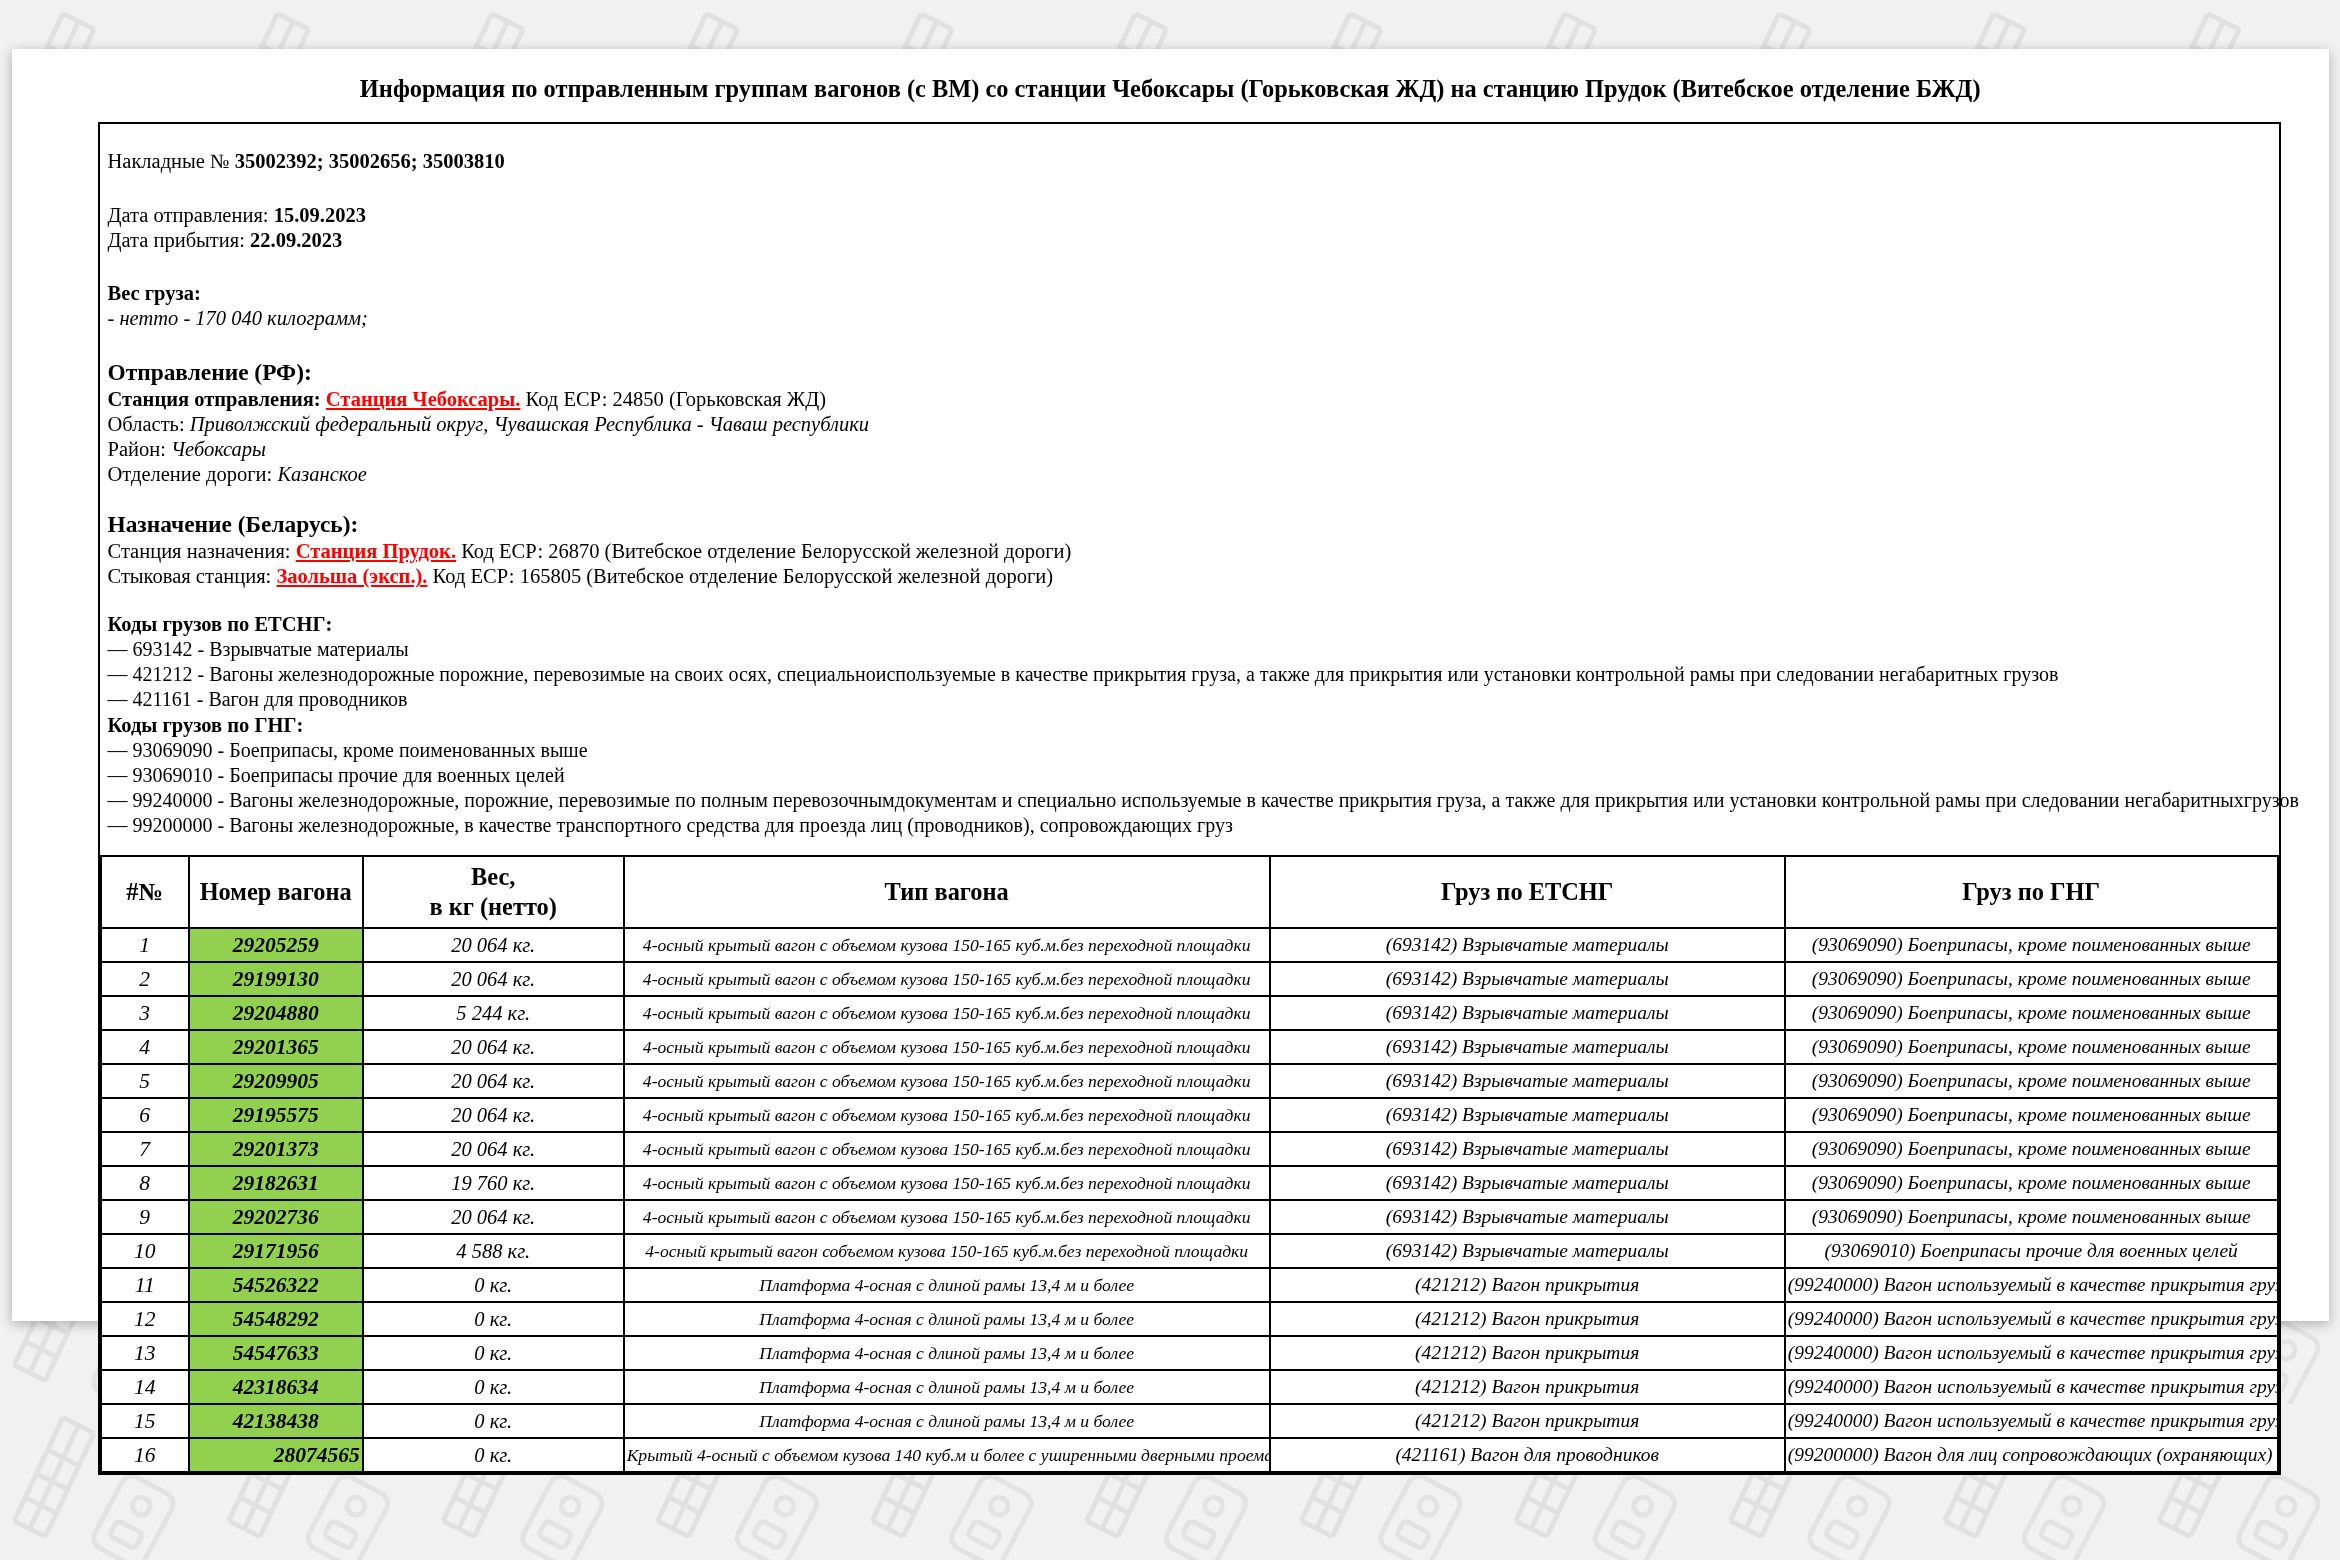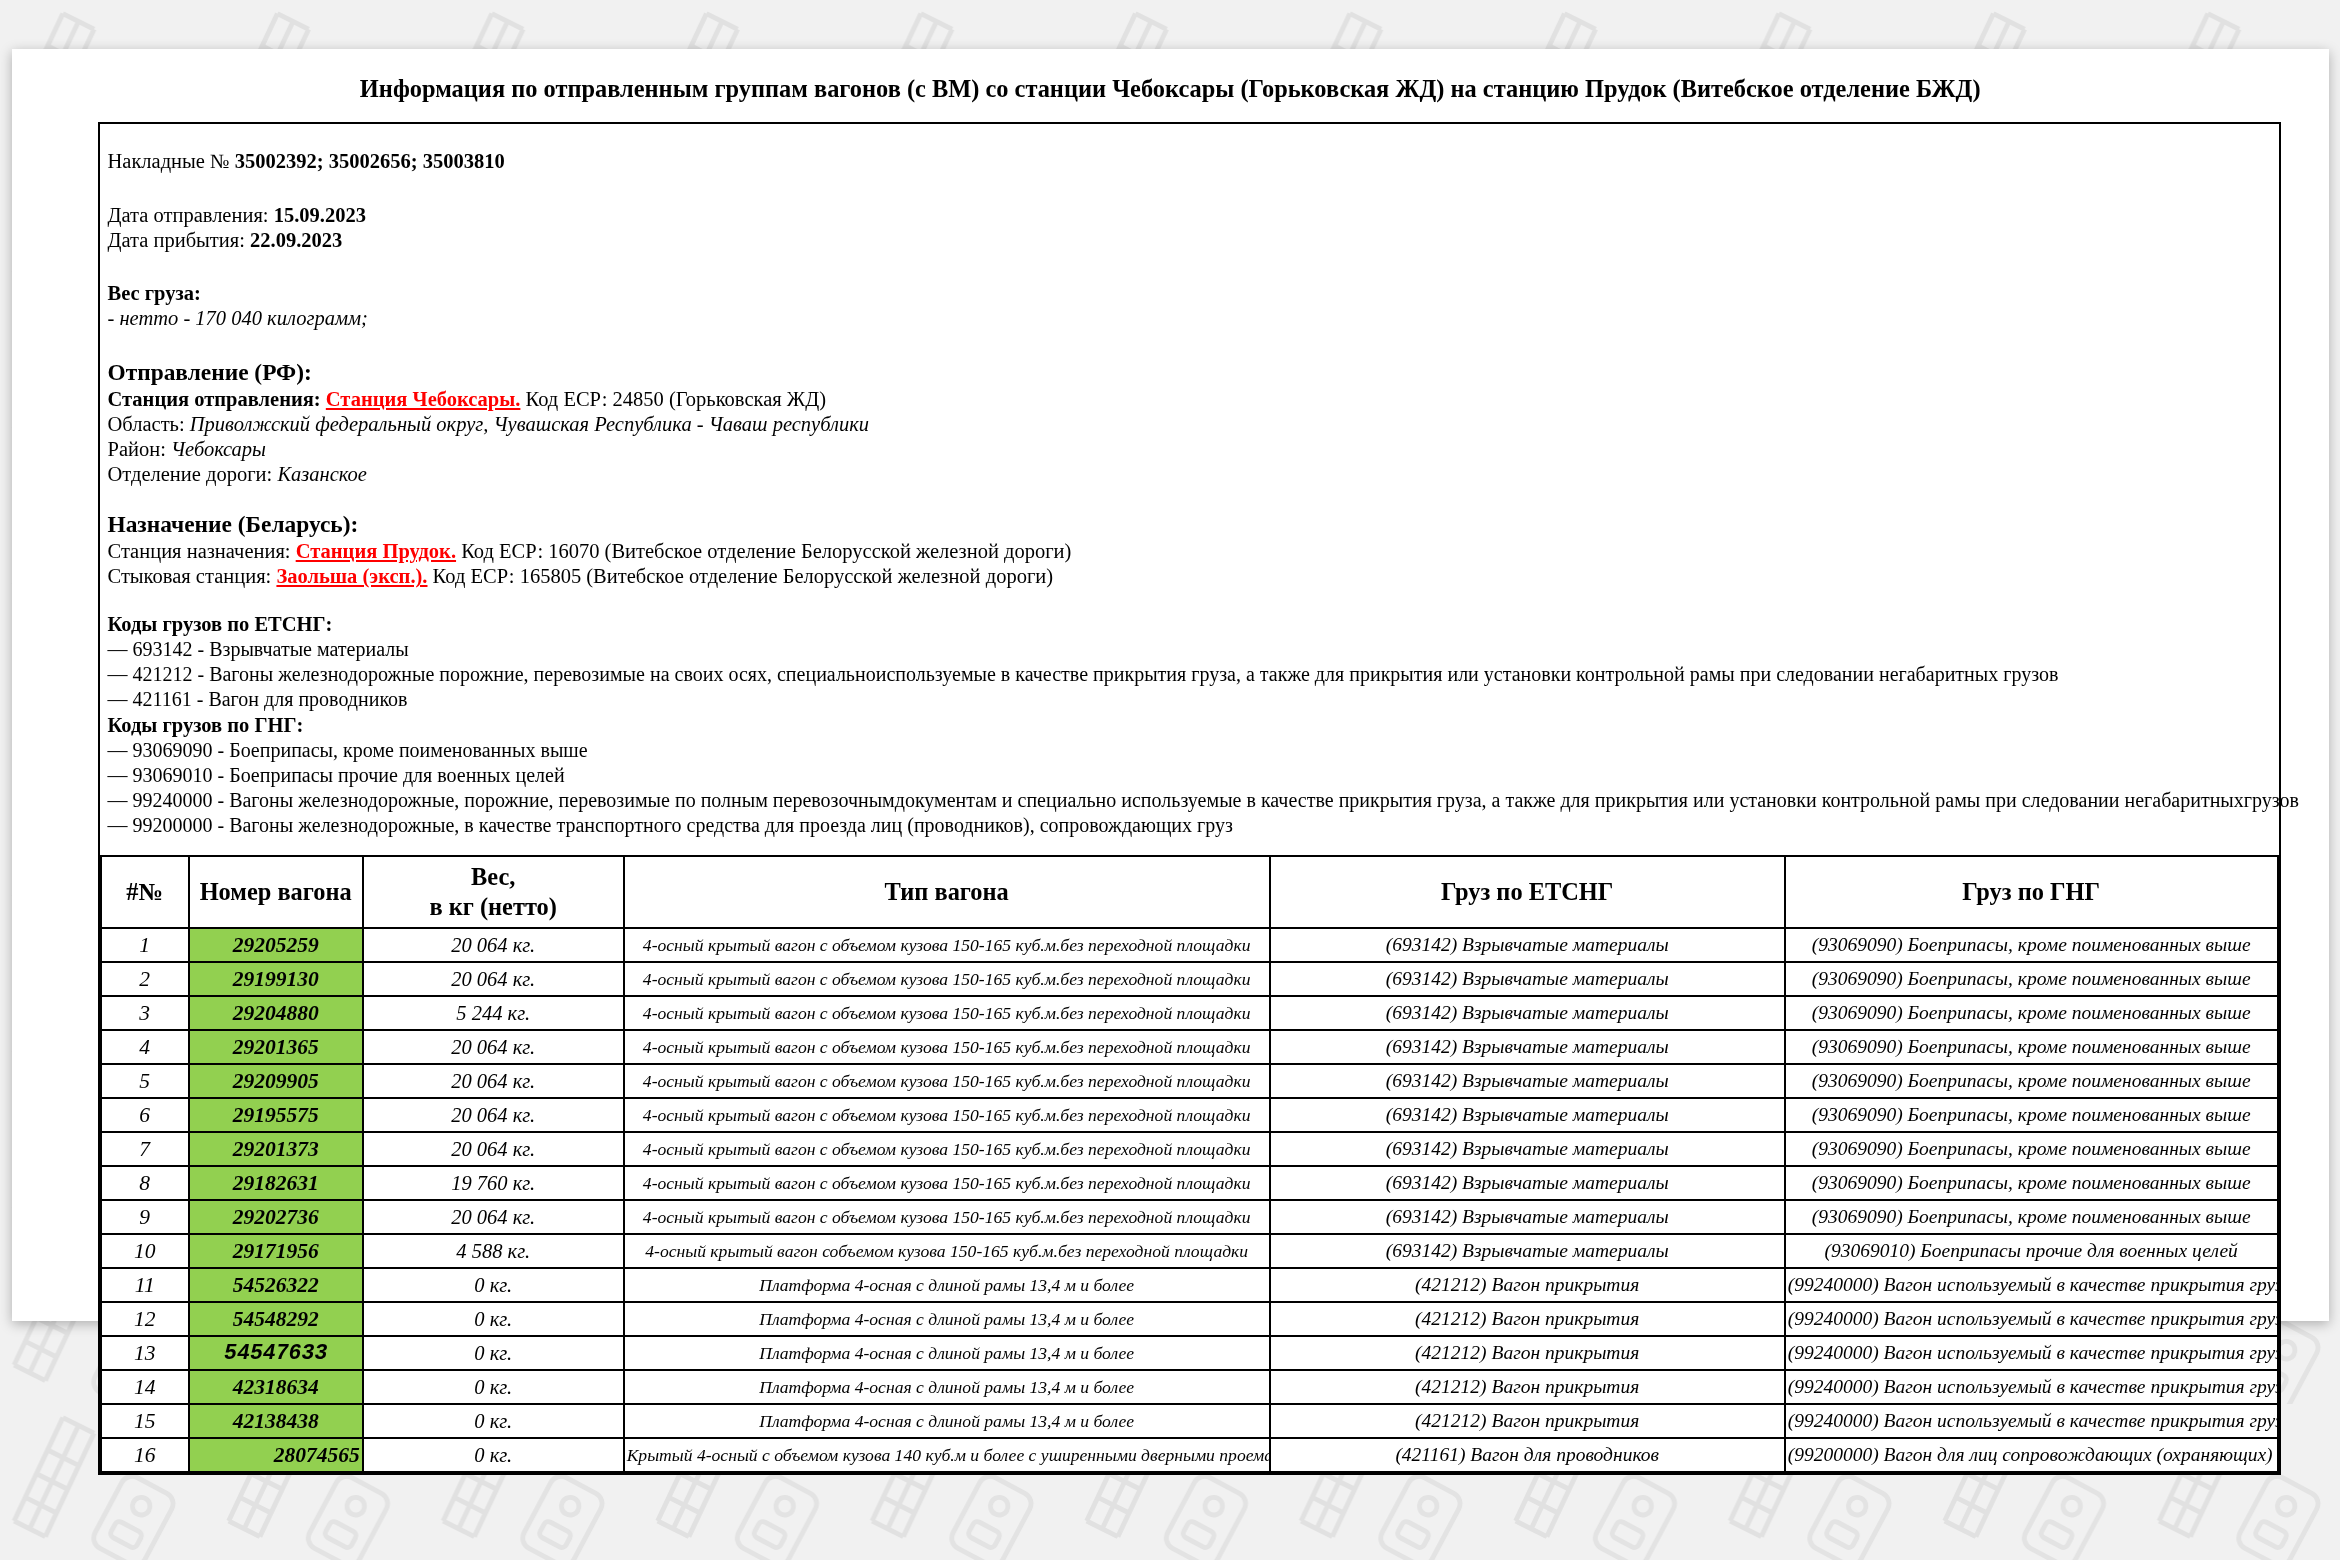--- a/index.html
+++ b/index.html
@@ -124,21 +124,21 @@
       <span>Отделение дороги:</span>
       <span class="i">Казанское</span>
     </div>
 
     <div class="sp24"></div>
 
     <div class="sec-heading">Назначение (Беларусь):</div>
     <div class="line">
       <span>Станция назначения:</span>
       <span class="red-link" style="color: rgb(255, 0, 0); text-decoration-color: rgb(255, 0, 0);">Станция Прудок.</span>
-      <span>Код ЕСР: 16070 (Витебское отделение Белорусской железной дороги)</span>
+      <span>Код ЕСР: 26870 (Витебское отделение Белорусской железной дороги)</span>
     </div>
     <div class="line">
       <span>Стыковая станция:</span>
       <span class="red-link" style="color: rgb(255, 0, 0); text-decoration-color: rgb(255, 0, 0);">Заольша (эксп.).</span>
       <span>Код ЕСР: 165805 (Витебское отделение Белорусской железной дороги)</span>
     </div>
 
     <div class="sp22"></div>
 
     <div class="sub-heading">Коды грузов по ЕТСНГ:</div>
@@ -270,21 +270,21 @@
           <tr>
             <td class="c-num">12</td>
             <td class="c-wagon" style="background: rgb(146, 208, 80);">54548292</td>
             <td class="c-weight">0 кг.</td>
             <td class="c-type">Платформа 4-осная с длиной рамы 13,4 м и более</td>
             <td class="c-etsng">(421212) Вагон прикрытия</td>
             <td class="c-gng">(99240000) Вагон используемый в качестве прикрытия груза</td>
           </tr>
           <tr>
             <td class="c-num">13</td>
-            <td class="c-wagon" style="background: rgb(146, 208, 80); font-family: Liberation Mono, monospace;">54547633</td>
+            <td class="c-wagon" style="background: rgb(146, 208, 80);">54547633</td>
             <td class="c-weight">0 кг.</td>
             <td class="c-type">Платформа 4-осная с длиной рамы 13,4 м и более</td>
             <td class="c-etsng">(421212) Вагон прикрытия</td>
             <td class="c-gng">(99240000) Вагон используемый в качестве прикрытия груза</td>
           </tr>
           <tr>
             <td class="c-num">14</td>
             <td class="c-wagon" style="background: rgb(146, 208, 80);">42318634</td>
             <td class="c-weight">0 кг.</td>
             <td class="c-type">Платформа 4-осная с длиной рамы 13,4 м и более</td>

